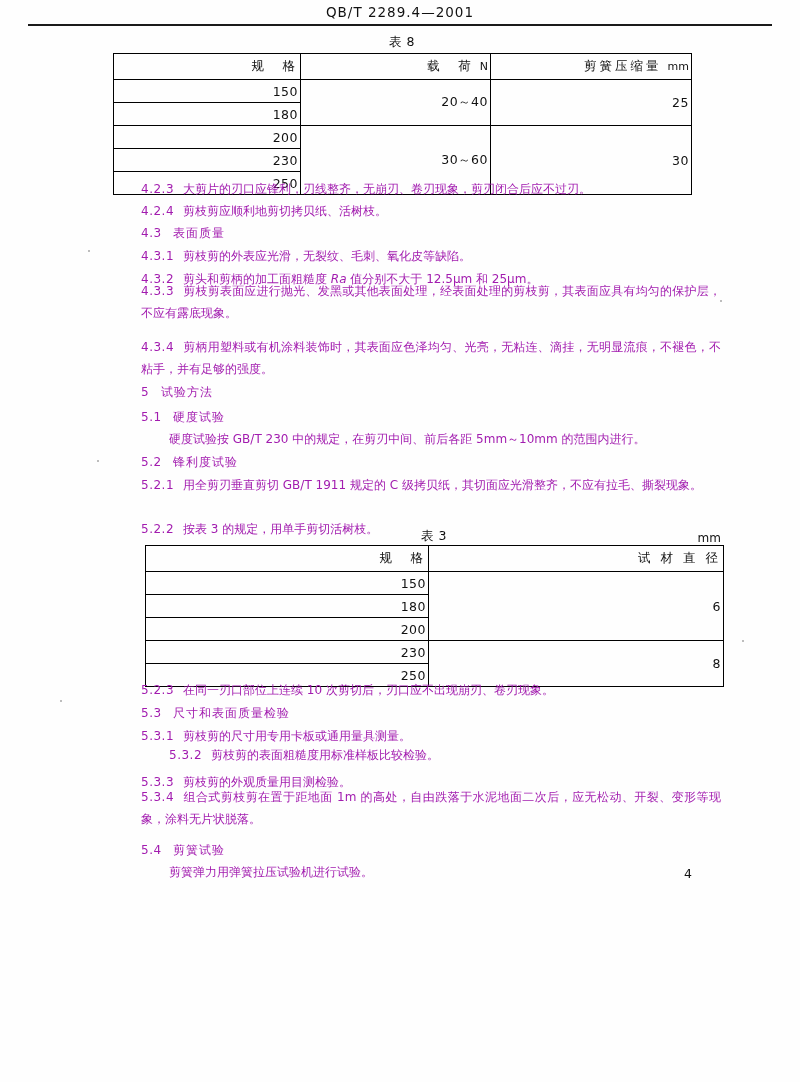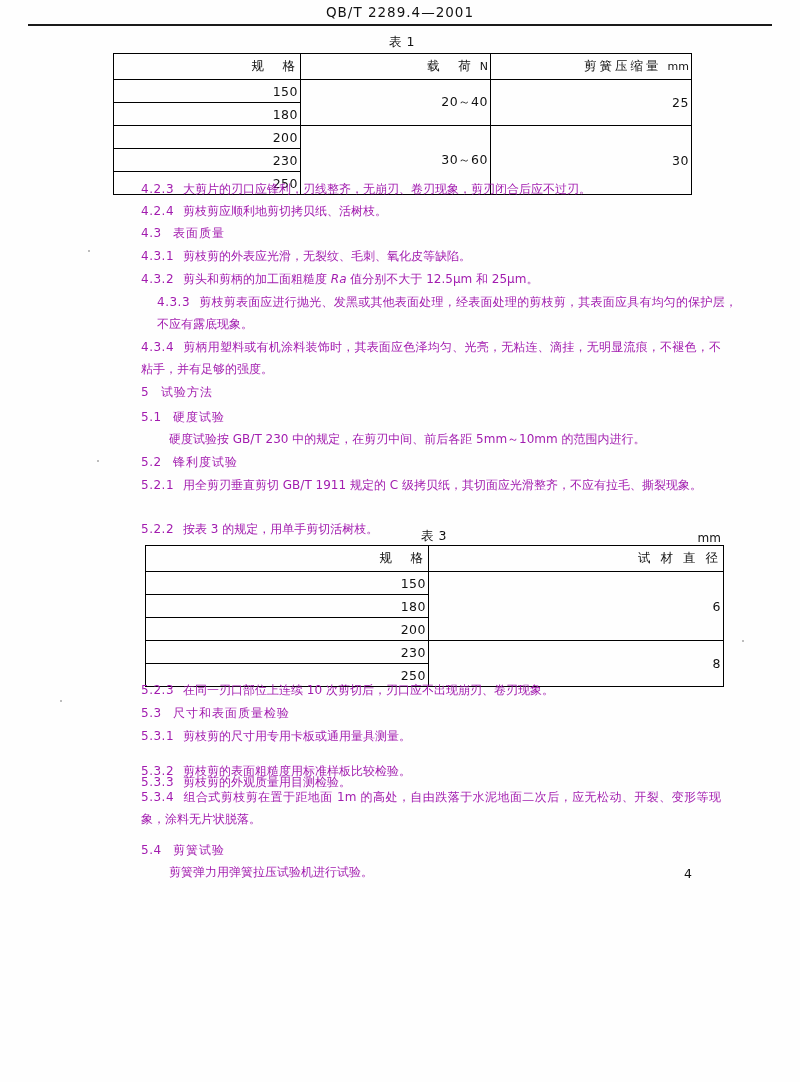--- a/index.html
+++ b/index.html
@@ -153,21 +153,21 @@
   <div class="speck" style="left:720px;top:300px;width:2px;height:2px;"></div>
   <div class="speck" style="left:742px;top:640px;width:2px;height:2px;"></div>
   <div class="speck" style="left:60px;top:700px;width:2px;height:2px;"></div>
 
   <div class="content">
 
     <div class="doc-header">QB/T 2289.4—2001</div>
     <div class="header-rule"></div>
 
     <div id="table2-wrap">
-      <div class="tbl-caption">表 1</div>
+      <div class="tbl-caption">表 8</div>
       <table class="std" id="table2">
         <colgroup>
           <col style="width:187px">
           <col style="width:190px">
           <col style="width:201px">
         </colgroup>
         <tbody>
           <tr>
             <th class="hdr">规　格</th>
             <th class="hdr"><span>载　荷</span><span class="unit">N</span></th>
@@ -209,21 +209,21 @@
     </div>
 
     <div class="para" style="top:245px;">
       <span class="num">4.3.1</span><span>剪枝剪的外表应光滑，无裂纹、毛刺、氧化皮等缺陷。</span>
     </div>
 
     <div class="para" style="top:268px;">
       <span class="num">4.3.2</span><span>剪头和剪柄的加工面粗糙度 </span><span class="it">Ra</span><span> 值分别不大于 12.5μm 和 25μm。</span>
     </div>
 
-    <div class="para" style="top:291px;margin-left:16px;">
+    <div class="para" style="top:280px;">
       <span class="num">4.3.3</span><span>剪枝剪表面应进行抛光、发黑或其他表面处理，经表面处理的剪枝剪，其表面应具有均匀的保护层，不应有露底现象。</span>
     </div>
 
     <div class="para" style="top:336px;">
       <span class="num">4.3.4</span><span>剪柄用塑料或有机涂料装饰时，其表面应色泽均匀、光亮，无粘连、滴挂，无明显流痕，不褪色，不粘手，并有足够的强度。</span>
     </div>
 
     <div class="para" style="top:381px;">
       <span class="num w1">5</span><span class="hd">试验方法</span>
     </div>
@@ -287,21 +287,21 @@
     </div>
 
     <div class="para" style="top:702px;">
       <span class="num w2">5.3</span><span class="hd">尺寸和表面质量检验</span>
     </div>
 
     <div class="para" style="top:725px;">
       <span class="num">5.3.1</span><span>剪枝剪的尺寸用专用卡板或通用量具测量。</span>
     </div>
 
-    <div class="para" style="top:760px;">
+    <div class="para" style="top:744px;margin-left:28px;">
       <span class="num">5.3.2</span><span>剪枝剪的表面粗糙度用标准样板比较检验。</span>
     </div>
 
     <div class="para" style="top:771px;">
       <span class="num">5.3.3</span><span>剪枝剪的外观质量用目测检验。</span>
     </div>
 
     <div class="para" style="top:786px;">
       <span class="num">5.3.4</span><span>组合式剪枝剪在置于距地面 1m 的高处，自由跌落于水泥地面二次后，应无松动、开裂、变形等现象，涂料无片状脱落。</span>
     </div>

